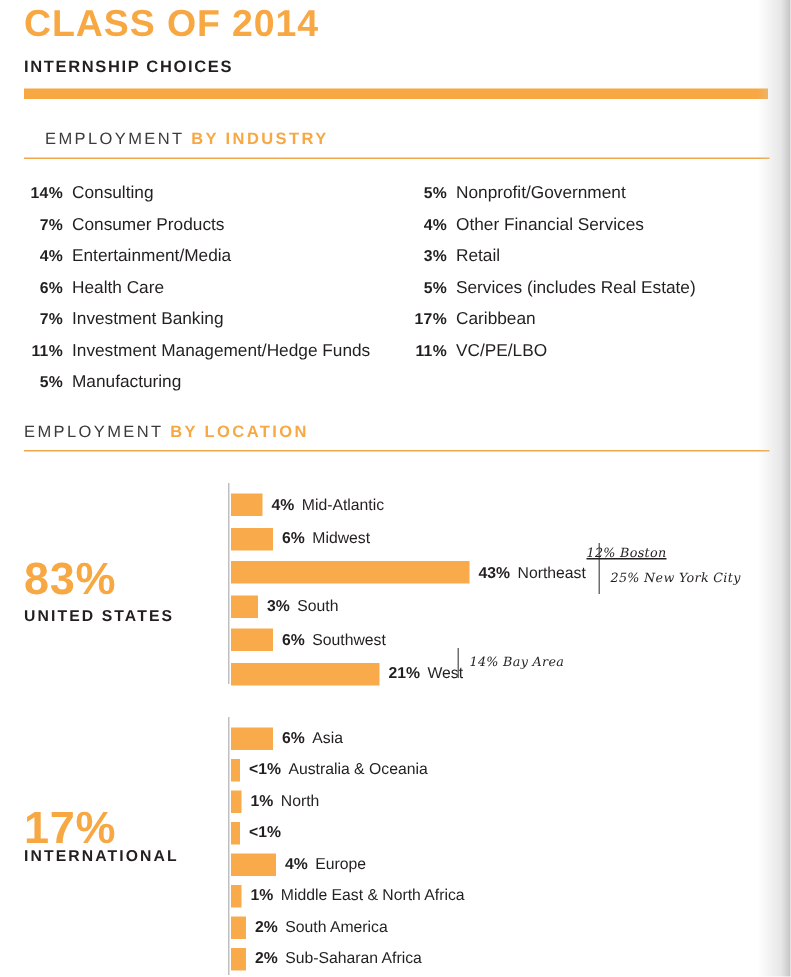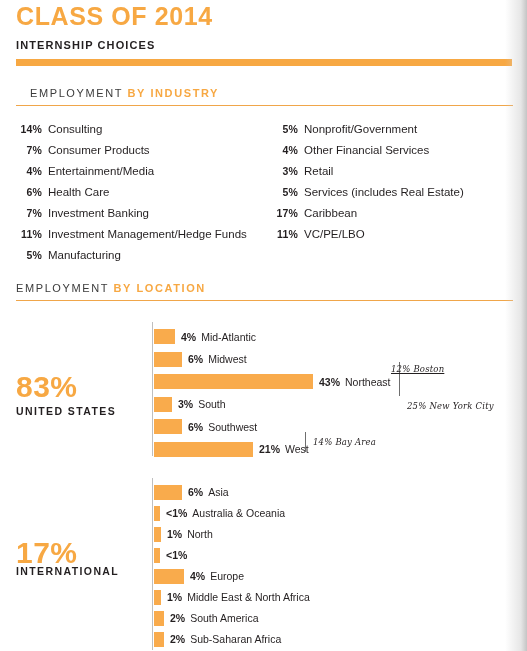--- a/index.html
+++ b/index.html
@@ -163,21 +163,21 @@
     white-space: nowrap;
     letter-spacing: 0.2px;
   }
   .annot-sep {
     position: absolute;
     width: 1px;
     background: #6e6e6e;
   }
   #annot-ne-sep  { left: 399px; top: 362px; height: 34px; }
   #annot-ne-1    { left: 391px; top: 364px; text-decoration: underline; }
-  #annot-ne-2    { left: 407px; top: 401px; }
+  #annot-ne-2    { left: 407px; top: 381px; }
   #annot-west-sep{ left: 305px; top: 432px; height: 20px; }
   #annot-west-1  { left: 313px; top: 437px; }
 </style>
 </head>
 <body>
 
 <div class="page">
 
   <div class="title">CLASS OF 2014</div>
   <div class="subtitle">INTERNSHIP CHOICES</div>

